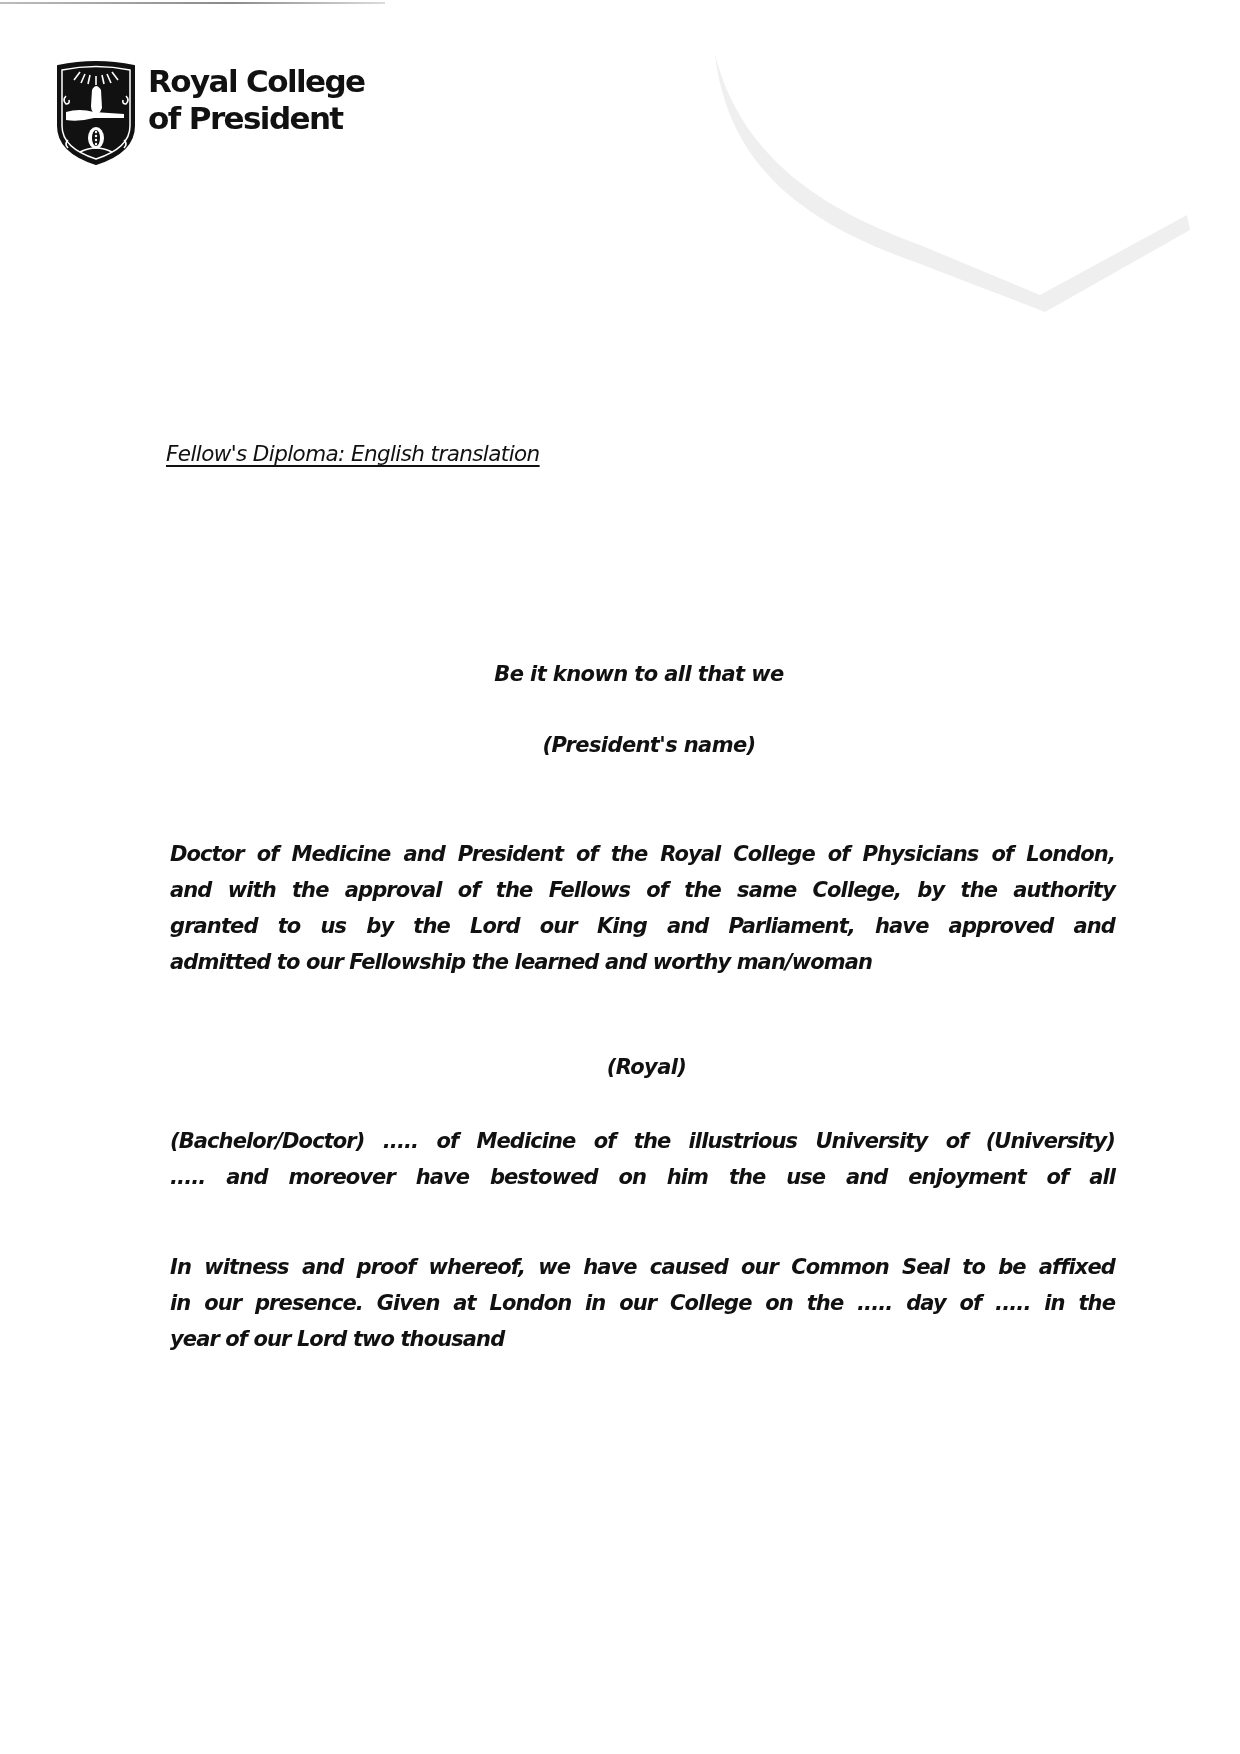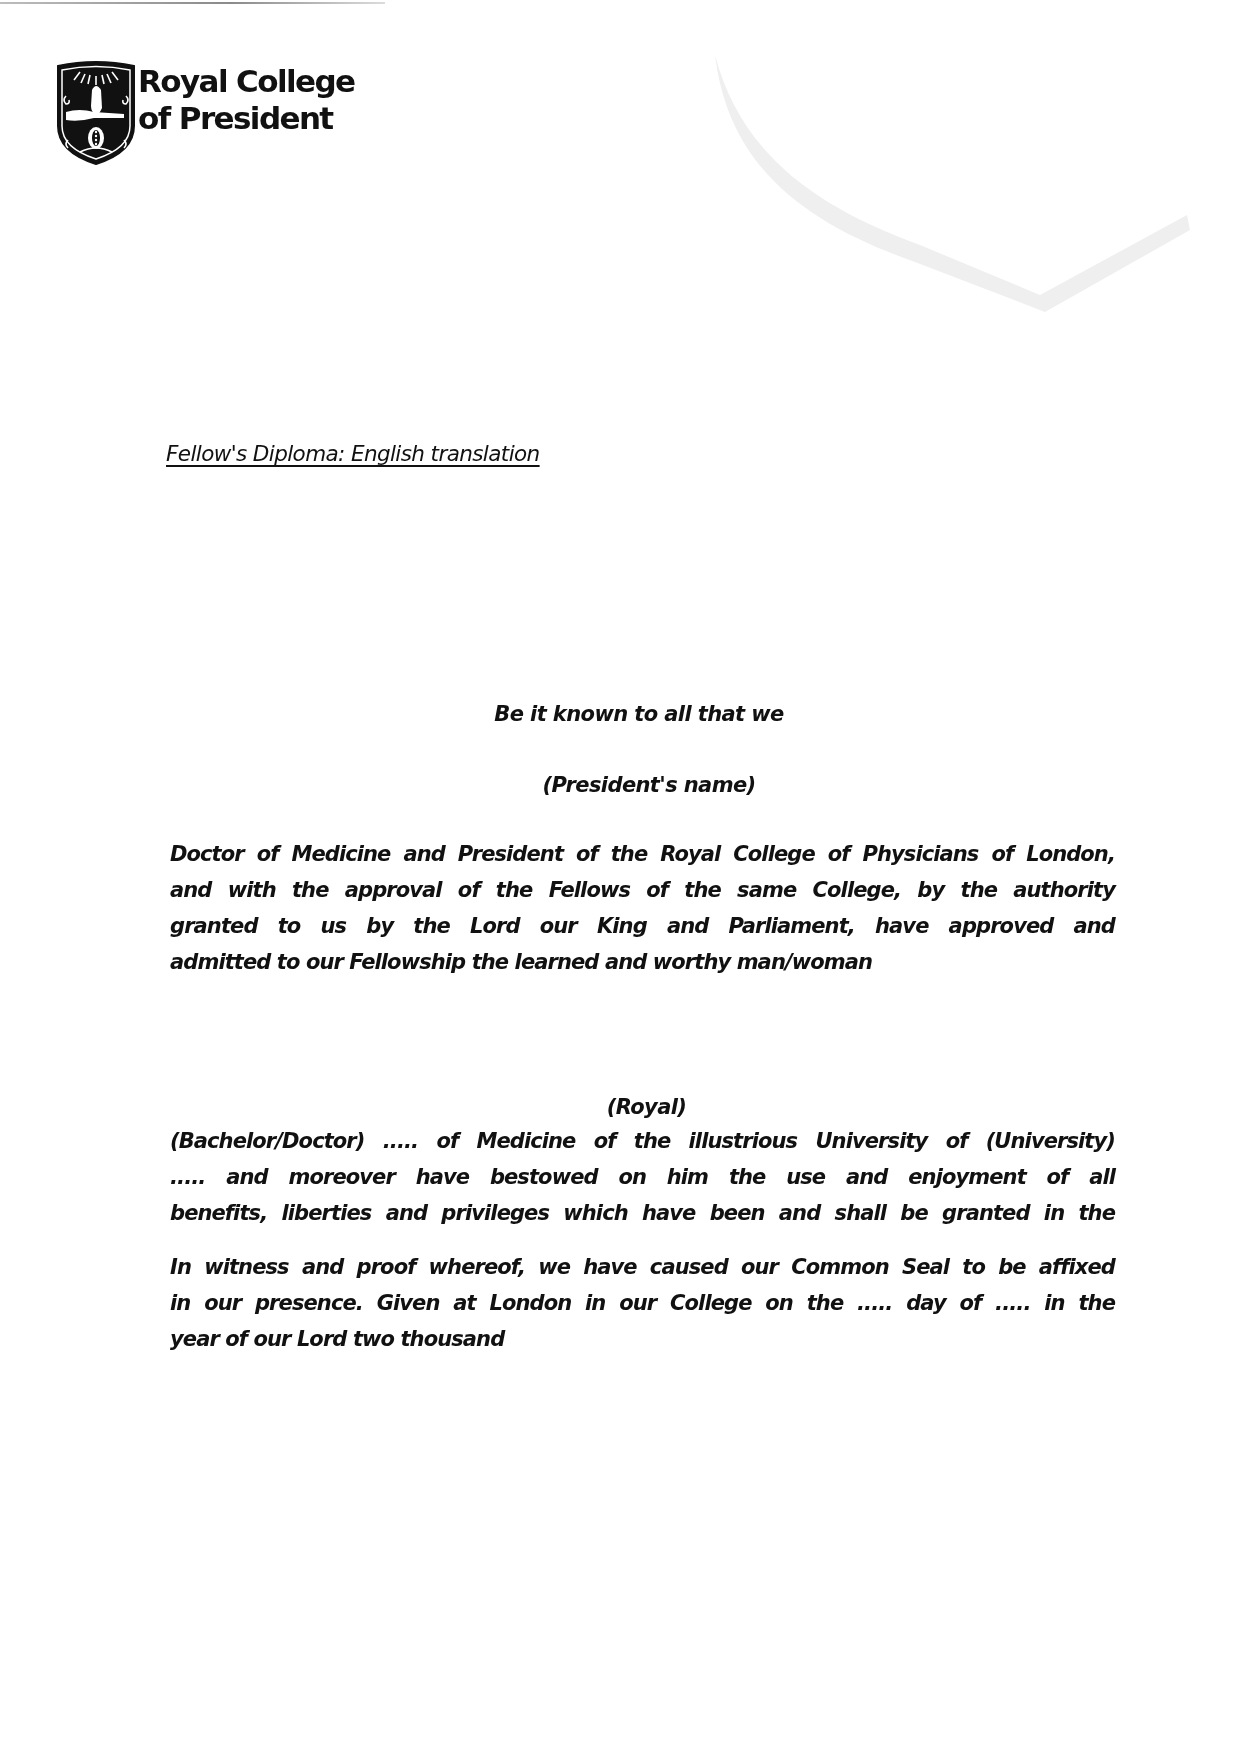--- a/index.html
+++ b/index.html
@@ -35,20 +35,21 @@
       left: 54px;
       top: 60px;
       display: flex;
       align-items: flex-start;
     }
     .crest {
       width: 84px;
       height: 106px;
     }
     .logo-text {
+      margin-left: 10px;
       margin-top: 3px;
       font-family: "DejaVu Sans", sans-serif;
       font-weight: bold;
       font-size: 31px;
       line-height: 37px;
       letter-spacing: -1.6px;
       color: #111;
     }
     .logo-text div { white-space: nowrap; }
 
@@ -70,21 +71,20 @@
       position: absolute;
       left: 0;
       width: 1240px;
       text-align: center;
       font-family: "DejaVu Sans", sans-serif;
       font-weight: bold;
       font-style: italic;
       font-size: 21px;
       letter-spacing: -0.6px;
       white-space: nowrap;
-      margin-top: 40px;
     }
     .line-known { top: 662px; padding-left: 38px; box-sizing: border-box; }
     .line-president { top: 733px; padding-left: 58px; box-sizing: border-box; text-align: center; }
     .line-name { top: 1055px; padding-left: 53px; box-sizing: border-box; }
 
     .para {
       position: absolute;
       left: 170px;
       width: 945px;
       font-family: "DejaVu Sans", sans-serif;
@@ -169,20 +169,19 @@
   <span class="ln">and with the approval of the Fellows of the same College, by the authority</span>
   <span class="ln">granted to us by the Lord our King and Parliament, have approved and</span>
   <span class="ln last">admitted to our Fellowship the learned and worthy man/woman</span>
 </div>
 
 <div class="centered line-name">(Royal)</div>
 
 <div class="para para-2">
   <span class="ln">(Bachelor/Doctor) ..... of Medicine of the illustrious University of (University)</span>
   <span class="ln">..... and moreover have bestowed on him the use and enjoyment of all</span>
-  <span class="ln">benefits, liberties and privileges which have been and shall be granted in the</span>
 </div>
 
 <div class="para para-3">
   <span class="ln">In witness and proof whereof, we have caused our Common Seal to be affixed</span>
   <span class="ln">in our presence. Given at London in our College on the ..... day of ..... in the</span>
   <span class="ln last">year of our Lord two thousand</span>
 </div>
 
 </body></html>

